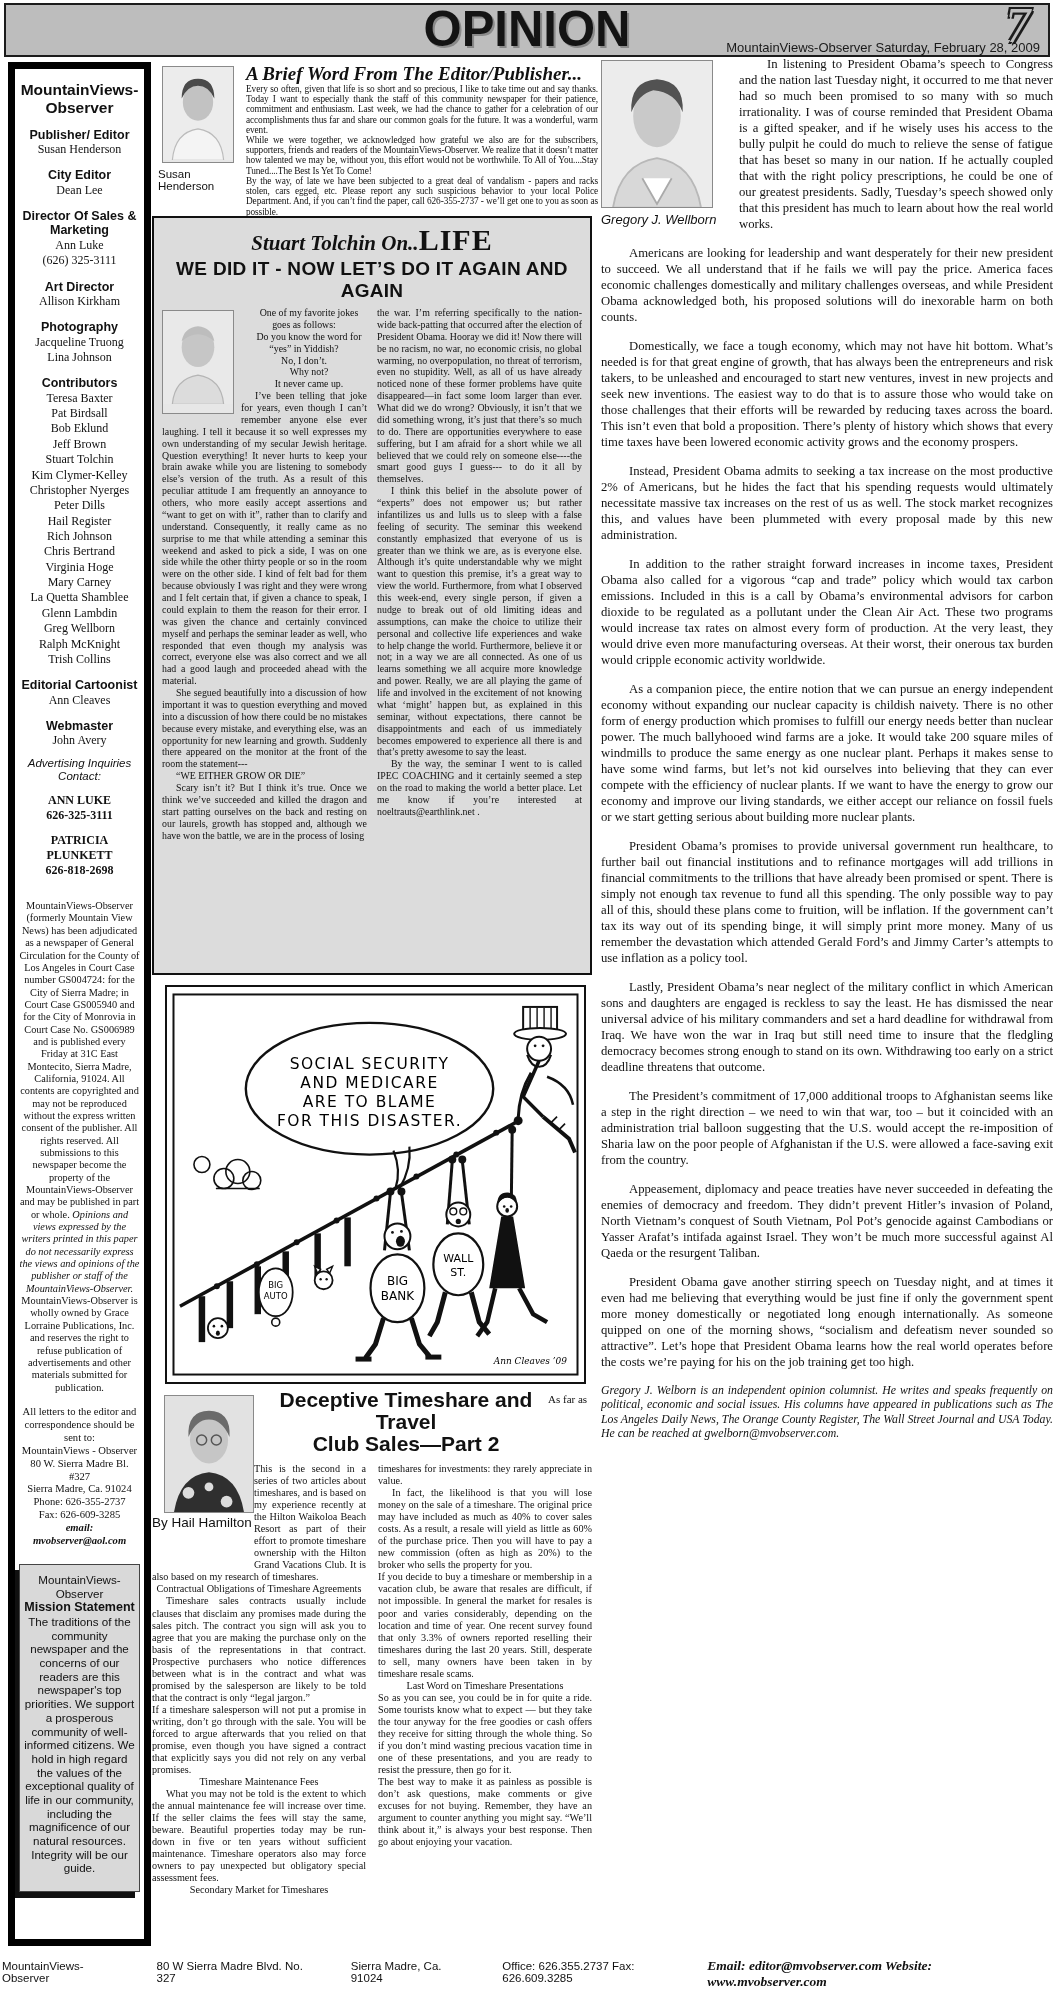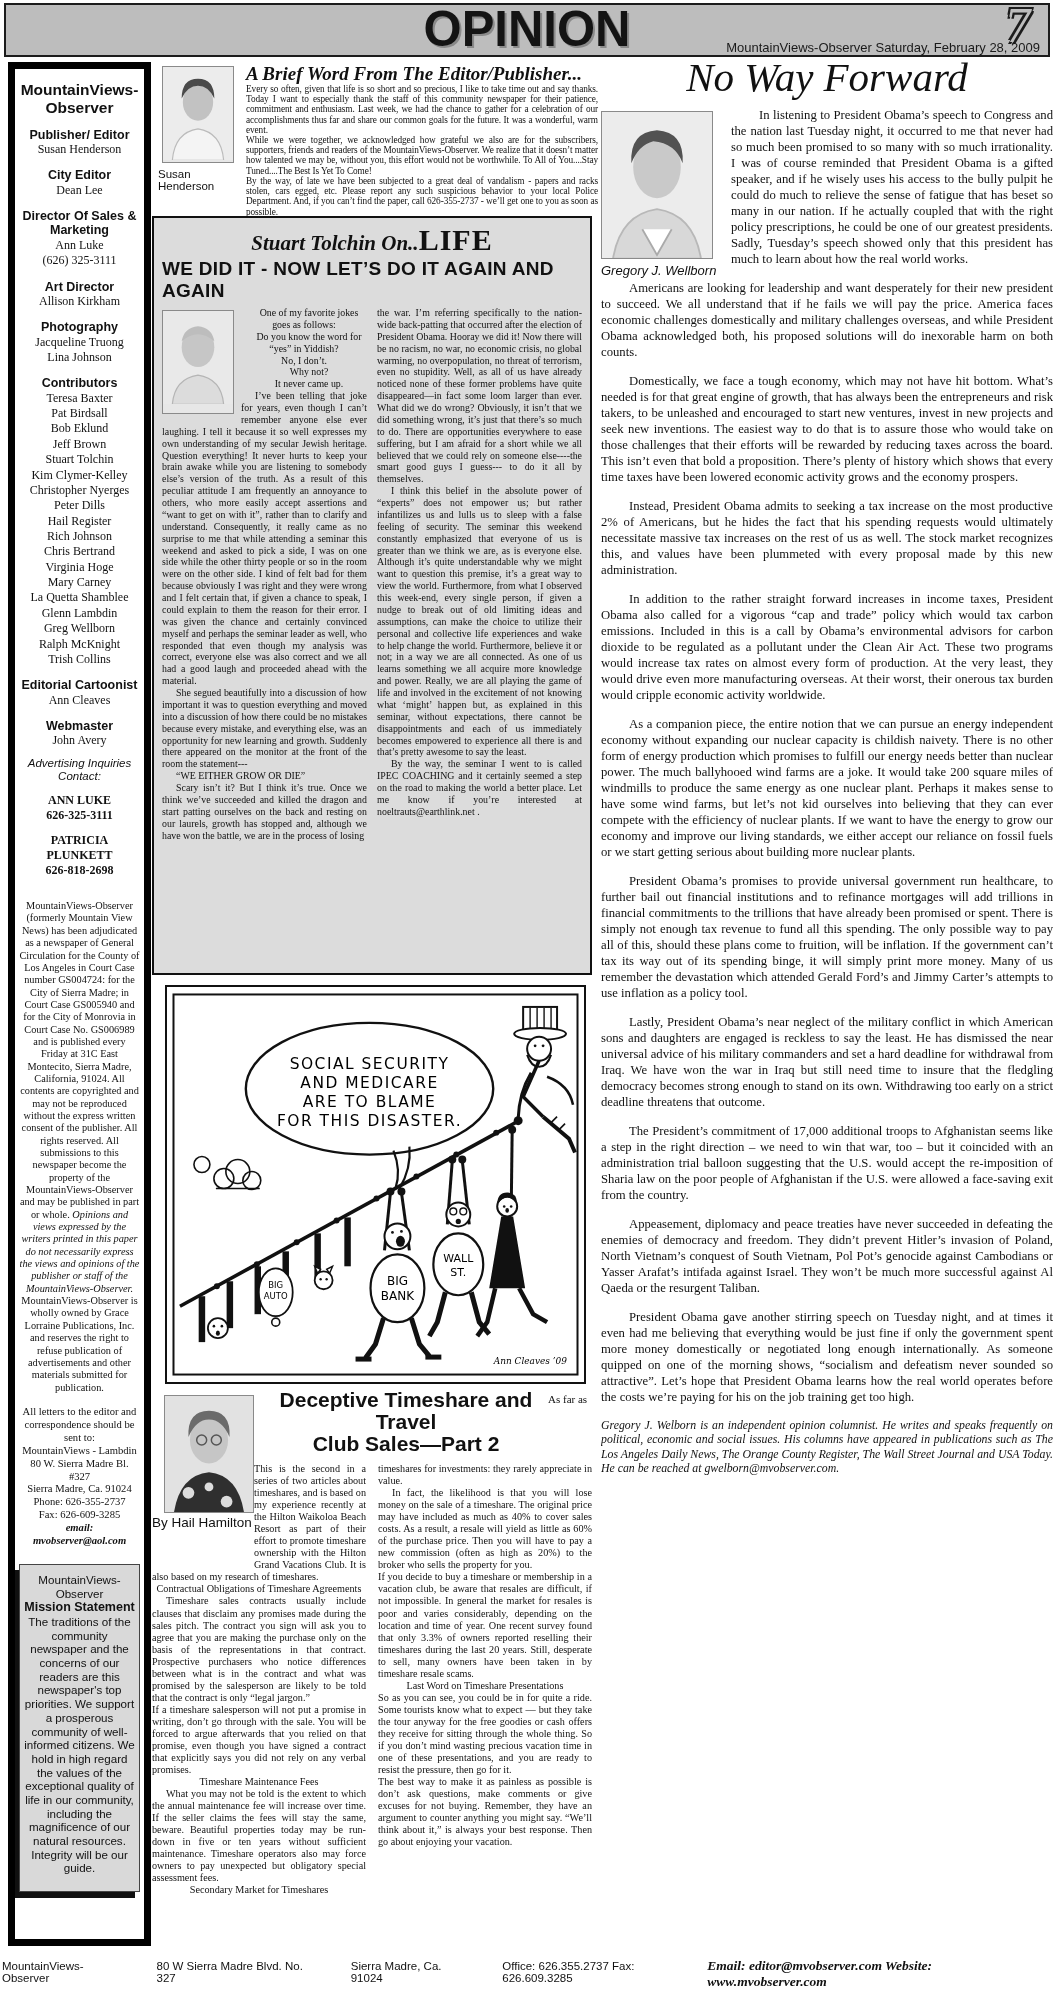--- a/index.html
+++ b/index.html
@@ -39,21 +39,21 @@
   .ed-cap{position:absolute;left:0px;top:104px;width:86px;font-family:"Liberation Sans",sans-serif;font-size:11.5px;}
   .ed-title{margin-left:88px;font-style:italic;font-weight:bold;font-size:19px;line-height:1.05;}
   .ed-body{margin-left:88px;font-size:9.3px;line-height:1.1;text-align:justify;letter-spacing:-0.1px;}
   .ed-body p{margin:0;}
   
   .tolchin{position:absolute;left:152px;top:216px;width:440px;height:759px;background:#dcdcdc;
        border:2px solid #111;box-sizing:border-box;padding:5px 8px;overflow:hidden;}
   .tk{text-align:center;}
   .tk .k1{font-style:italic;font-weight:bold;font-size:21px;}
   .tk .k2{font-weight:bold;font-size:30px;letter-spacing:1px;}
-  .t-head{font-family:"Liberation Sans",sans-serif;font-weight:bold;font-size:19px;
+  .t-head{text-align:center;font-family:"Liberation Sans",sans-serif;font-weight:bold;font-size:19px;
        letter-spacing:0.3px;margin-top:1px;}
   .t-cols{display:flex;gap:10px;margin-top:5px;height:650px;overflow:hidden;}
   .t-col{width:50%;font-size:9.9px;line-height:1.2;text-align:justify;}
   .t-col p{margin:0;}
   .t-photo{float:left;width:72px;height:104px;margin:3px 7px 2px 0;}
   .jr{text-align:right;padding-right:40px;}
   .ji{text-indent:10px;text-align:center;}
   .ind{text-indent:14px;}
   
   .cartoon{position:absolute;left:165px;top:985px;width:421px;height:399px;border:2px solid #111;
@@ -68,21 +68,21 @@
   .ts-frag{position:absolute;right:0;top:4px;width:44px;font-size:11px;line-height:1.2;}
   .ts-cols{display:flex;gap:12px;margin-top:8px;height:492px;overflow:hidden;}
   .ts-col{width:50%;font-size:10.2px;line-height:1.18;text-align:justify;}
   .ts-col p{margin:0;text-indent:14px;}
   .ts-col p.nofi{text-indent:0;}
   .ts-sub{text-align:center;text-indent:0 !important;}
   .ts-spacer{float:left;width:102px;height:104px;}
   
   .nwf{position:absolute;left:601px;top:56px;width:452px;height:1892px;overflow:hidden;}
   .nwf-title{text-align:center;font-style:italic;font-size:41px;line-height:1.05;margin-bottom:8px;}
-  .nwf-photoblock{float:left;width:118px;margin:4px 12px 2px 0;}
+  .nwf-photoblock{float:left;width:118px;margin:4px 20px 2px 0;}
   .nwf-photoblock .photo{width:112px;height:148px;}
   .nwf-cap{font-family:"Liberation Sans",sans-serif;font-style:italic;font-size:13px;margin-top:4px;}
   .nwf-body{font-size:12.7px;line-height:1.26;text-align:justify;}
   .nwf-body p{margin:0 0 13px;text-indent:28px;}
   .nwf-bio{font-style:italic;font-size:11.8px;line-height:1.22;text-align:justify;}
   
   .footer{position:absolute;left:2px;top:1958px;width:1052px;display:flex;align-items:baseline;
        justify-content:space-between;font-family:"Liberation Sans",sans-serif;font-size:11.5px;}
   .footer .parts{display:flex;gap:26px;}
   .footer .mail{font-family:"Liberation Serif",serif;font-weight:bold;font-style:italic;font-size:13.5px;}
@@ -149,21 +149,21 @@
   <div class="sb-legal">
     <span>MountainViews-Observer (formerly Mountain View News) has  been adjudicated as a newspaper of General Circulation for the County of Los Angeles in Court Case number GS004724:  for the City of Sierra Madre; in Court Case GS005940 and for the City of Monrovia in Court Case No. GS006989 and is published every Friday at 31C East Montecito, Sierra Madre, California, 91024.  All contents are copyrighted and may not be reproduced without the express written consent of the publisher.  All rights reserved.  All submissions to this newspaper become the property of the MountainViews-Observer and may be published in part or whole.</span>
     <span class="sb-ital">Opinions and views expressed by the writers printed in this paper do not necessarily express the views and opinions of the publisher or staff of the MountainViews-Observer.</span>
     <span>MountainViews-Observer is wholly owned by Grace Lorraine Publications, Inc. and reserves the right to refuse publication of advertisements and other materials submitted for publication.</span>
   </div>
   <div class="sb-letters">
     <div>
         <div>All letters to the editor and</div>
         <div>correspondence should be</div>
         <div>sent to:</div>
-        <div>MountainViews - Lambdin</div>
+        <div>MountainViews - Observer</div>
         <div>80 W. Sierra Madre Bl.  #327</div>
         <div>Sierra Madre, Ca.  91024</div>
         <div>Phone: 626-355-2737</div>
         <div>Fax: 626-609-3285</div>
       </div>
     <div class="sb-email">email:  mvobserver@aol.com</div>
   </div>
   <div class="mission">
     <div>MountainViews-Observer</div>
     <div class="t2">Mission Statement</div>
@@ -391,21 +391,20 @@
       <p>In fact, the likelihood is that you will lose money on the sale of a timeshare. The original price may have included as much as 40% to cover sales costs. As a result, a resale will yield as little as 60% of the purchase price. Then you will have to pay a new commission (often as high as 20%) to the broker who sells the property for you.</p>
       <p class="nofi">If you decide to buy a timeshare or membership in a vacation club, be aware that resales are difficult, if not impossible. In general the market for resales is poor and varies considerably, depending on the location and time of year. One recent survey found that only 3.3% of owners reported reselling their timeshares during the last 20 years. Still, desperate to sell, many owners have been taken in by timeshare resale scams.</p>
       <p class="ts-sub">Last Word on Timeshare Presentations</p>
       <p class="nofi">So as you can see, you could be in for quite a ride. Some tourists know what to expect — but they take the tour anyway for the free goodies or cash offers they receive for sitting through the whole thing. So if you don’t mind wasting precious vacation time in one of these presentations, and you are ready to resist the pressure, then go for it.</p>
       <p class="nofi">The best way to make it as painless as possible is don’t ask questions, make comments or give excuses for not buying. Remember, they have an argument to counter anything you might say. “We’ll think about it,” is always your best response. Then go about enjoying your vacation.</p>
     </div>
   </div>
 </div>
 
 <div class="nwf">
-  <div class="nwf-title">No Way Forward</div>
   <div class="nwf-photoblock">
     <div class="photo">
       <svg viewBox="0 0 60 80">
         <rect width="60" height="80" fill="#ececec"></rect>
         <path d="M6,80 Q10,56 30,53 Q50,56 54,80 Z" fill="#d8d8d8" stroke="#b8b8b8"></path>
         <path d="M22,64 L30,78 L38,64" fill="#fff" stroke="#aaa"></path>
         <ellipse cx="30" cy="30" rx="13" ry="17" fill="#c9c9c9"></ellipse>
         <path d="M16,28 Q15,11 30,10 Q45,11 44,28 Q40,17 28,16 Q20,18 16,28 Z" fill="#525252"></path>
       </svg>
     </div>

